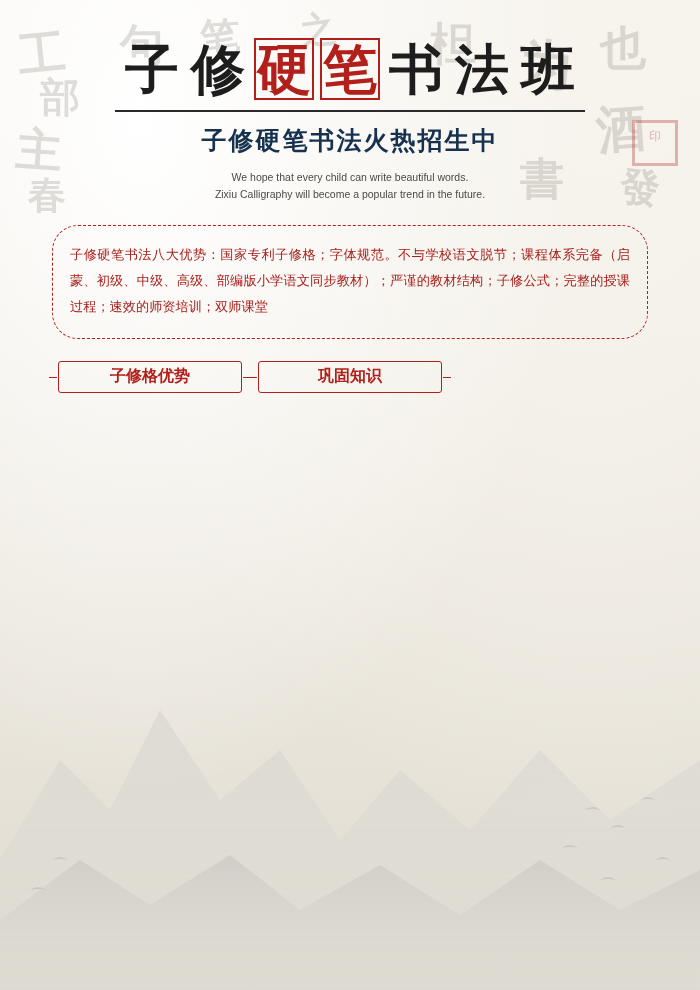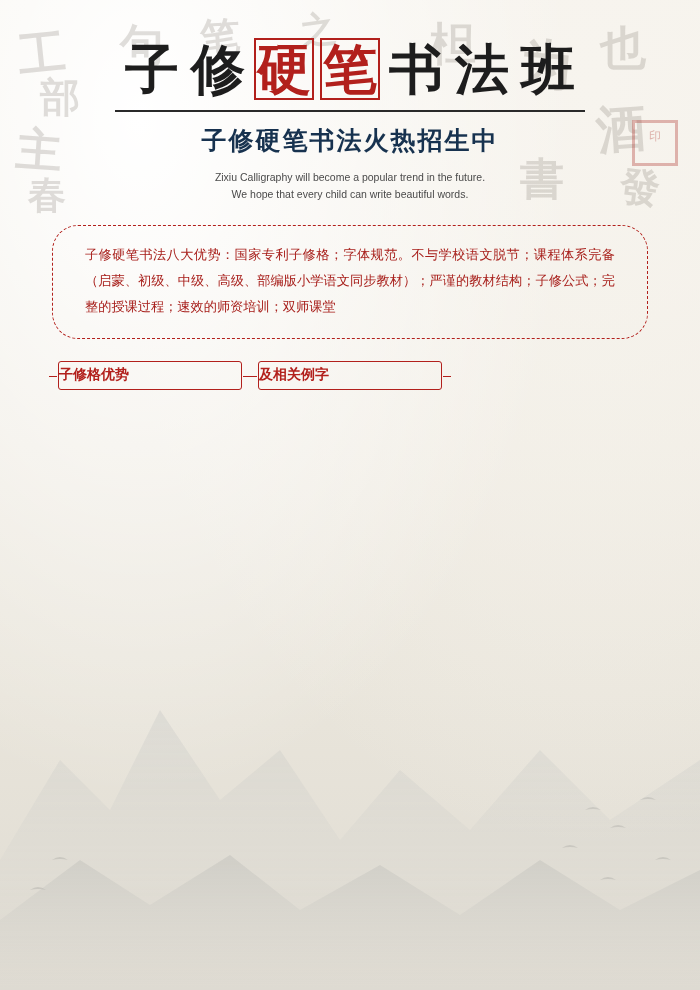--- a/index.html
+++ b/index.html
@@ -71,39 +71,40 @@
     margin-top: 12px; font-weight: bold;
   }
   .en-lines { margin-top: 12px; color: #4a4a4a; font-size: 10.5px; line-height: 17px; }
 
   
   .adv-box {
     position: relative;
     margin: 22px 52px 0;
     border: 1px dashed #b2201c;
     border-radius: 26px;
-    padding: 16px 32px 18px;
+    padding: 16px 17px 18px;
   }
   .adv-box p {
     color: #a8201c;
     font-family: "DejaVu Serif", serif;
     font-size: 13.2px;
     line-height: 26px;
     text-align: justify;
   }
 
   
   .cols { display: flex; gap: 16px; margin: 22px 58px 0; }
   .col { flex: 1; }
   .col-head {
     border: 1px solid #b2201c;
     color: #b2201c;
     font-family: "DejaVu Serif", serif;
     font-weight: bold;
-    font-size: 14px;
+    font-size: 16px;
+    text-align: center;
     padding: 4px 0 5px;
     border-radius: 3px;
     position: relative;
   }
   .col-head::before, .col-head::after{
     content:""; position:absolute; top:50%; width:8px; height:1px; background:#b2201c;
   }
   .col-head::before{ left:-10px; } .col-head::after{ right:-10px; }
   .col-body { margin-top: 10px; }
   .col-body li {
@@ -205,43 +206,43 @@
       <div class="ch">修</div>
       <div class="ch red boxed">硬</div>
       <div class="ch red boxed">笔</div>
       <div class="ch">书</div>
       <div class="ch">法</div>
       <div class="ch">班</div>
     </div>
   <div class="title-rule"></div>
   <div class="sub-title">子修硬笔书法火热招生中</div>
   <div class="en-lines">
+    <div>We hope that every child can write beautiful words.</div>
     <div>Zixiu Calligraphy will become a popular trend in the future.</div>
-    <div>We hope that every child can write beautiful words.</div>
   </div>
 </div>
 
 <div class="adv-box">
   <p>子修硬笔书法八大优势：国家专利子修格；字体规范。不与学校语文脱节；课程体系完备（启蒙、初级、中级、高级、部编版小学语文同步教材）；严谨的教材结构；子修公式；完整的授课过程；速效的师资培训；双师课堂</p>
 </div>
 
 <div class="cols" id="cols">
     <div class="col">
       <div class="col-head">子修格优势</div>
       <ul class="col-body">
         <li>1、八条线细划格子区域，精准定位字体位置。</li>
         <li>2、双斜线精准规划横画倾斜角度。</li>
         <li>3、内容、外ummary区域划分更准确定位字形结构 字体收放自如。</li>
         <li>4、中心点精准定位字体重心位置，防止字形歪扭或重心上下不定问题。</li>
         <li>5、摒弃传统格子的不精准，多几线使字形结构提升无数个层次。</li>
         <li>6、学生容易掌握，可以精确定位字形结构位置，使书写效率更高。</li>
       </ul>
     </div>
     <div class="col">
-      <div class="col-head">及相关例字</div>
+      <div class="col-head">巩固知识</div>
       <ul class="col-body">
         <li>1、专注力</li>
         <li>2、观察力</li>
         <li>3、审美能力</li>
         <li>4、表达能力</li>
         <li>5、自省能力</li>
         <li>6、意志力</li>
       </ul>
     </div>
     <div class="col">

